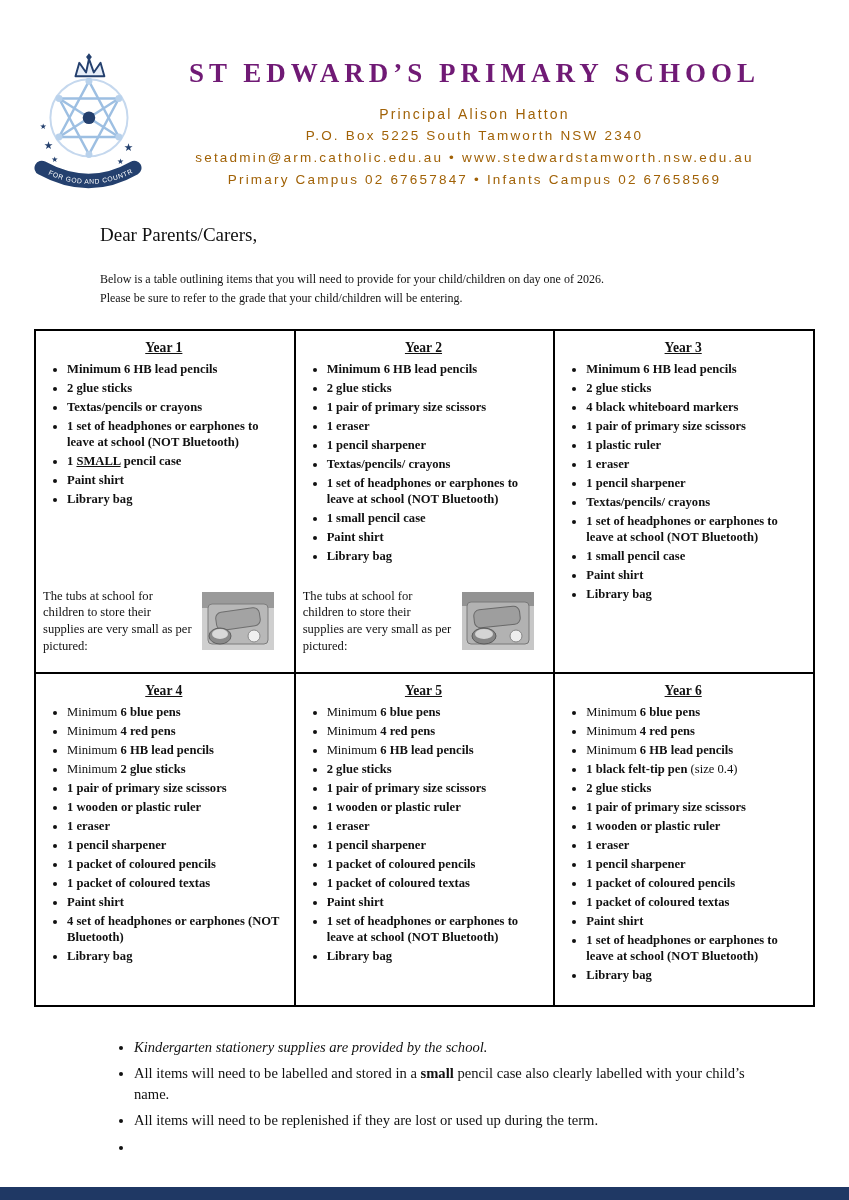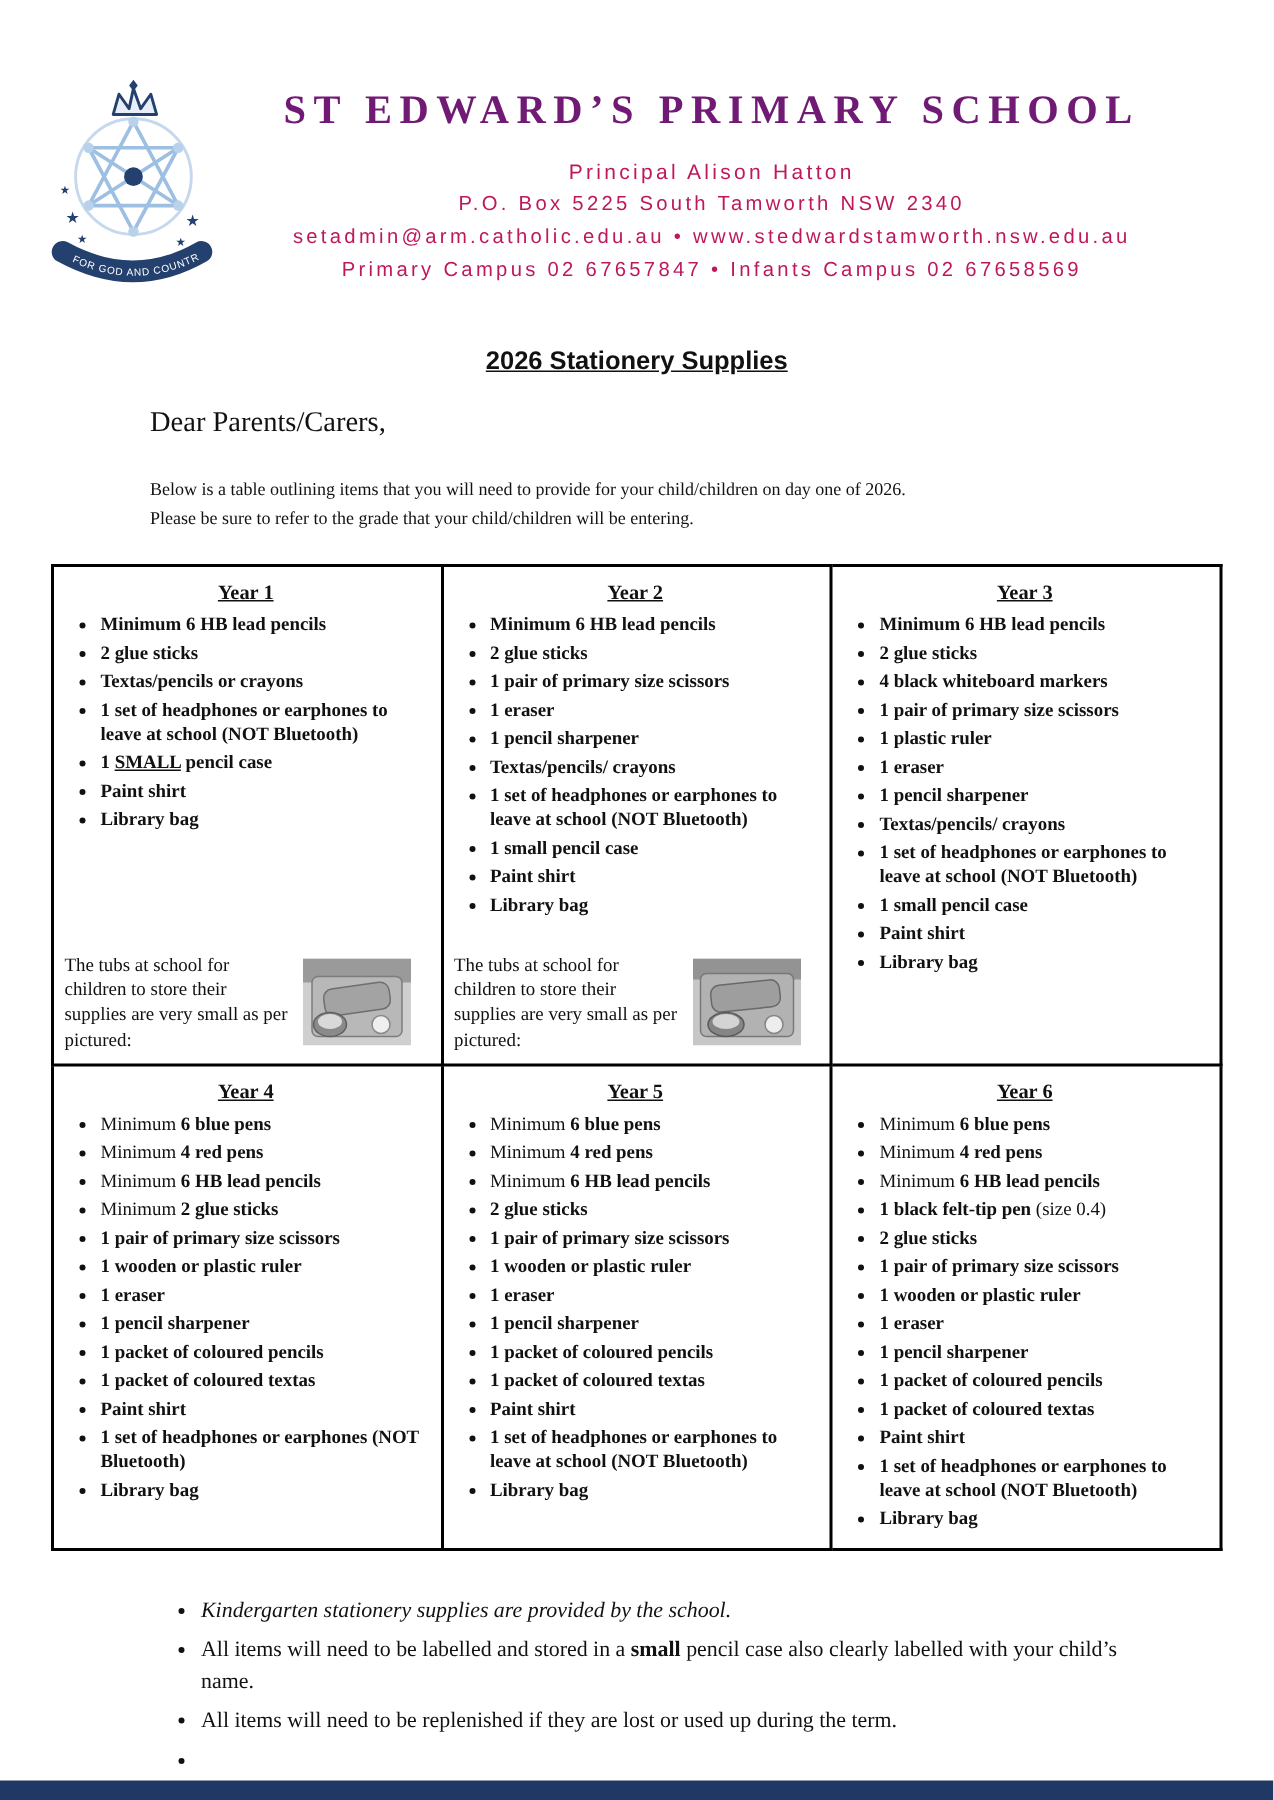--- a/index.html
+++ b/index.html
@@ -19,21 +19,21 @@
   .school-name{
     margin:0 0 14px 0;
     font-family:"Liberation Serif","DejaVu Serif",serif;
     font-weight:600;
     font-size:27px;
     letter-spacing:5px;
     color:#701a75;
   }
   .hl{
     font-family:"Liberation Sans","DejaVu Sans",sans-serif;
-    color:#be185d;
+    color:#a16207;
     letter-spacing:2.2px;
     font-size:13.5px;
     line-height:22px;
     font-weight:500;
   }
   .hl.principal{font-size:14px;}
   
   .doc-title{
     margin-top:26px;
     text-align:center;
@@ -47,21 +47,21 @@
   
   table.supply{
     margin:22px auto 0 auto;
     width:781px;
     border-collapse:collapse;
     table-layout:fixed;
   }
   table.supply td{
     border:2px solid #000;
     vertical-align:top;
-    padding:7px 9px 8px 7px;
+    padding:7px 9px 18px 7px;
   }
   td.row1{height:316px;}
   .cellflex{display:flex;flex-direction:column;height:100%;}
   .yh{
     text-align:center;font-weight:bold;text-decoration:underline;
     font-size:13.6px;margin:2px 0 6px 0;
   }
   ul.items{margin:0;padding-left:24px;}
   ul.items li{font-size:12.6px;line-height:1.27;margin:0 0 3px 0;}
   .sb{font-weight:bold;}
@@ -131,21 +131,20 @@
     </div>
     <div class="head-text">
       <h1 class="school-name">ST EDWARD’S PRIMARY SCHOOL</h1>
       <div class="hl principal">Principal Alison Hatton</div>
       <div class="hl">P.O. Box 5225 South Tamworth NSW 2340</div>
       <div class="hl">setadmin@arm.catholic.edu.au  •  www.stedwardstamworth.nsw.edu.au</div>
       <div class="hl">Primary Campus 02 67657847  •  Infants Campus 02 67658569</div>
     </div>
   </header>
 
-  <div class="doc-title">2026 Stationery Supplies</div>
   <div class="salutation">Dear Parents/Carers,</div>
   <div class="intro">
     <div>Below is a table outlining items that you will need to provide for your child/children on day one of 2026.</div>
     <div>Please be sure to refer to the grade that your child/children will be entering.</div>
   </div>
 
   <table class="supply">
     <tbody>
         <tr>
       <td class="row1">
@@ -232,21 +231,21 @@
                 <li><span>Minimum </span><span class="sb">4 red pens</span></li>
                 <li><span>Minimum </span><span class="sb">6 HB lead pencils</span></li>
                 <li><span>Minimum </span><span class="sb">2 glue sticks</span></li>
                 <li><span class="sb">1 pair of primary size scissors</span></li>
                 <li><span class="sb">1 wooden or plastic ruler</span></li>
                 <li><span class="sb">1 eraser</span></li>
                 <li><span class="sb">1 pencil sharpener</span></li>
                 <li><span class="sb">1 packet of coloured pencils</span></li>
                 <li><span class="sb">1 packet of coloured textas</span></li>
                 <li><span class="sb">Paint shirt</span></li>
-                <li><span class="sb">1 set of headphones or earphones (NOT Bluetooth)</span></li>
+                <li><span class="sb">4 set of headphones or earphones (NOT Bluetooth)</span></li>
                 <li><span class="sb">Library bag</span></li>
               </ul>
         </div>
       </td>
       <td>
         <div class="cellflex">
           <div class="yh">Year 5</div>
           <ul class="items">
                 <li><span>Minimum </span><span class="sb">6 blue pens</span></li>
                 <li><span>Minimum </span><span class="sb">4 red pens</span></li>

